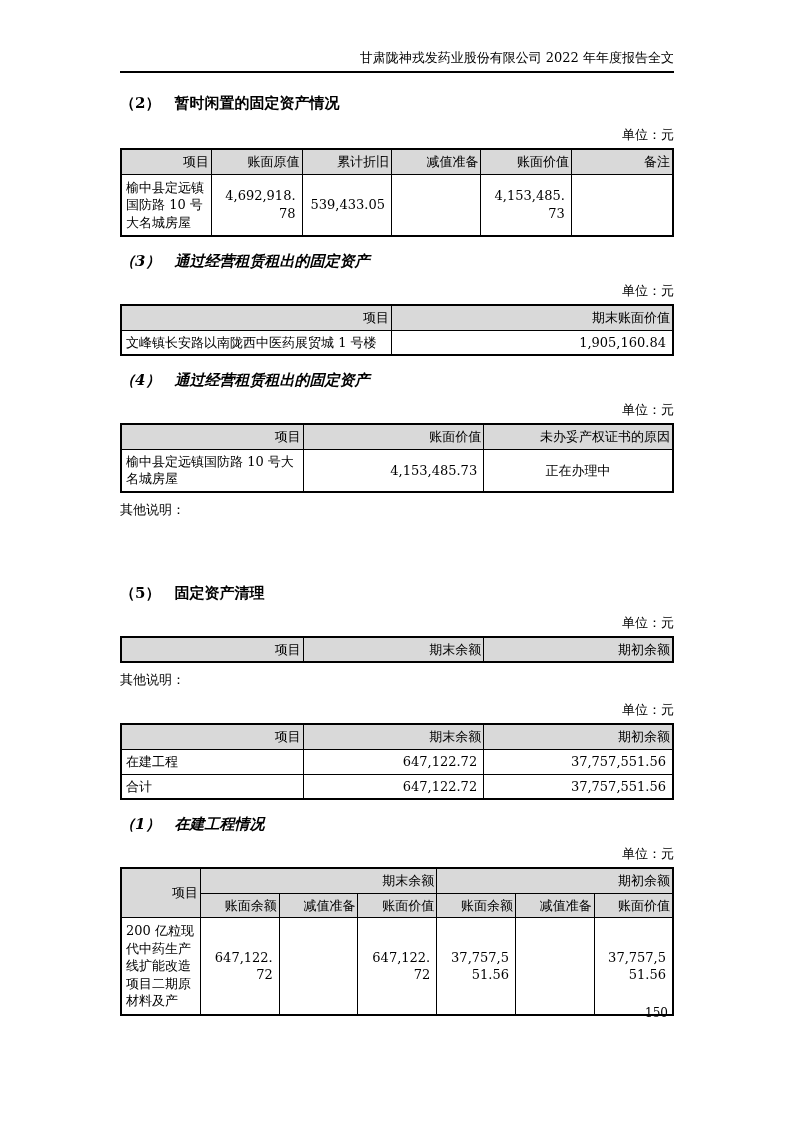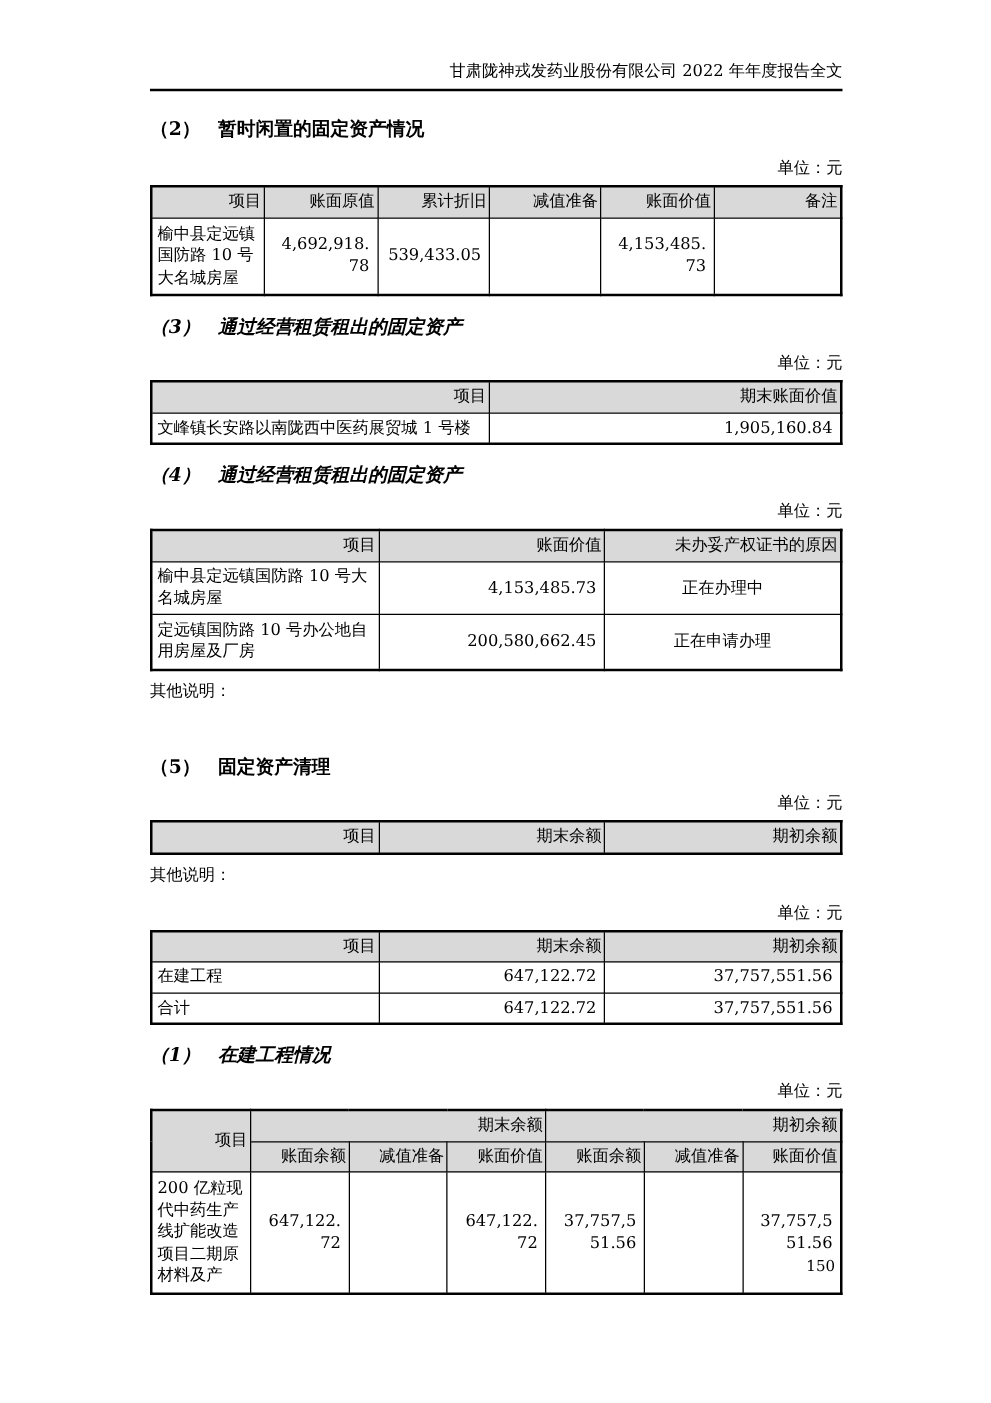--- a/index.html
+++ b/index.html
@@ -22,21 +22,21 @@
     padding-bottom: 5px;
     border-bottom: 2px solid #000000;
   }
   .sec {
     font-size: 15px;
     line-height: 17px;
     font-weight: bold;
     margin: 22px 0 0 0;
   }
   .sec.tight { margin-top: 16px; font-style: italic; }
-  .sec.wide { margin-top: 42px; }
+  .sec.wide { margin-top: 66px; }
   .sec-num { margin-right: 14px; }
   .sec-num.small { margin-right: 6px; }
   .unit {
     text-align: right;
     font-size: 13px;
     line-height: 14px;
     margin: 14px 0 6px 0;
   }
   .unit.first { margin-top: 16px; }
   table {
@@ -159,25 +159,20 @@
         <th>账面价值</th>
         <th>未办妥产权证书的原因</th>
       </tr>
     </thead>
     <tbody>
       <tr>
         <td class="item">榆中县定远镇国防路 10 号大名城房屋</td>
         <td class="num">4,153,485.73</td>
         <td class="txt">正在办理中</td>
       </tr>
-      <tr class="row-tall">
-        <td class="item">定远镇国防路 10 号办公地自用房屋及厂房</td>
-        <td class="num">200,580,662.45</td>
-        <td class="txt">正在申请办理</td>
-      </tr>
     </tbody>
   </table>
   <div class="note">其他说明：</div>
 
   <div class="sec wide">
     <span class="sec-num">（5）</span><span>固定资产清理</span>
   </div>
   <div class="unit">单位：元</div>
   <table>
     <colgroup>

